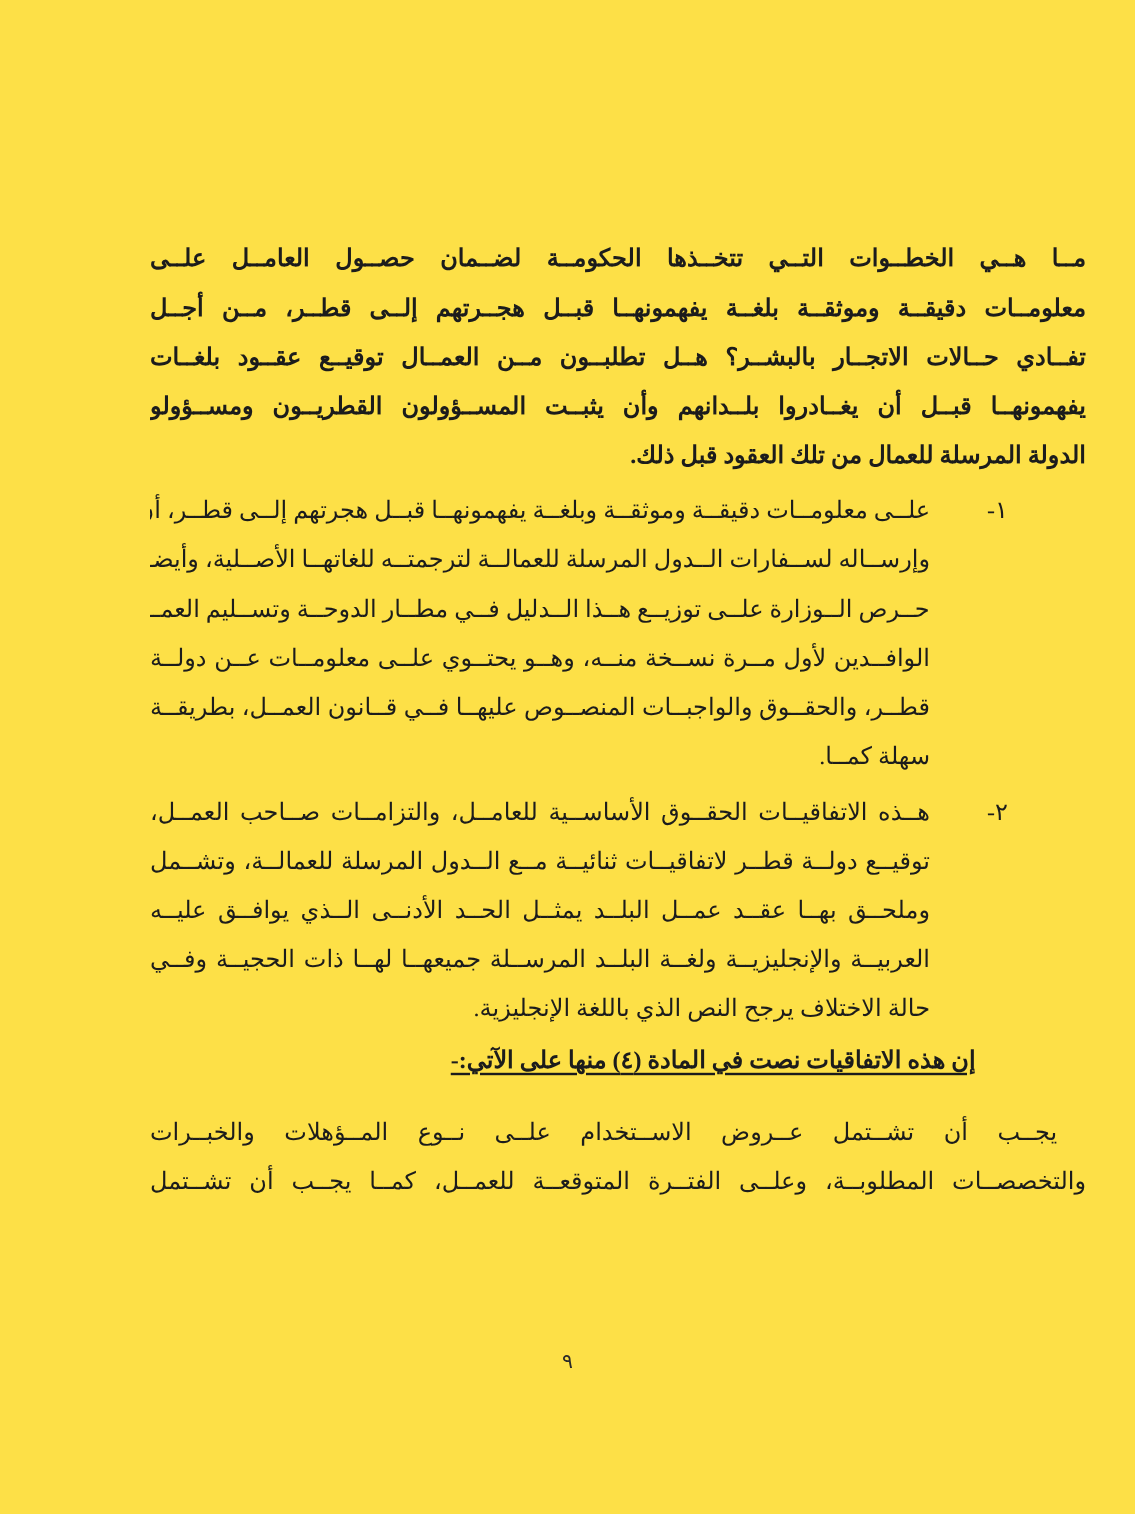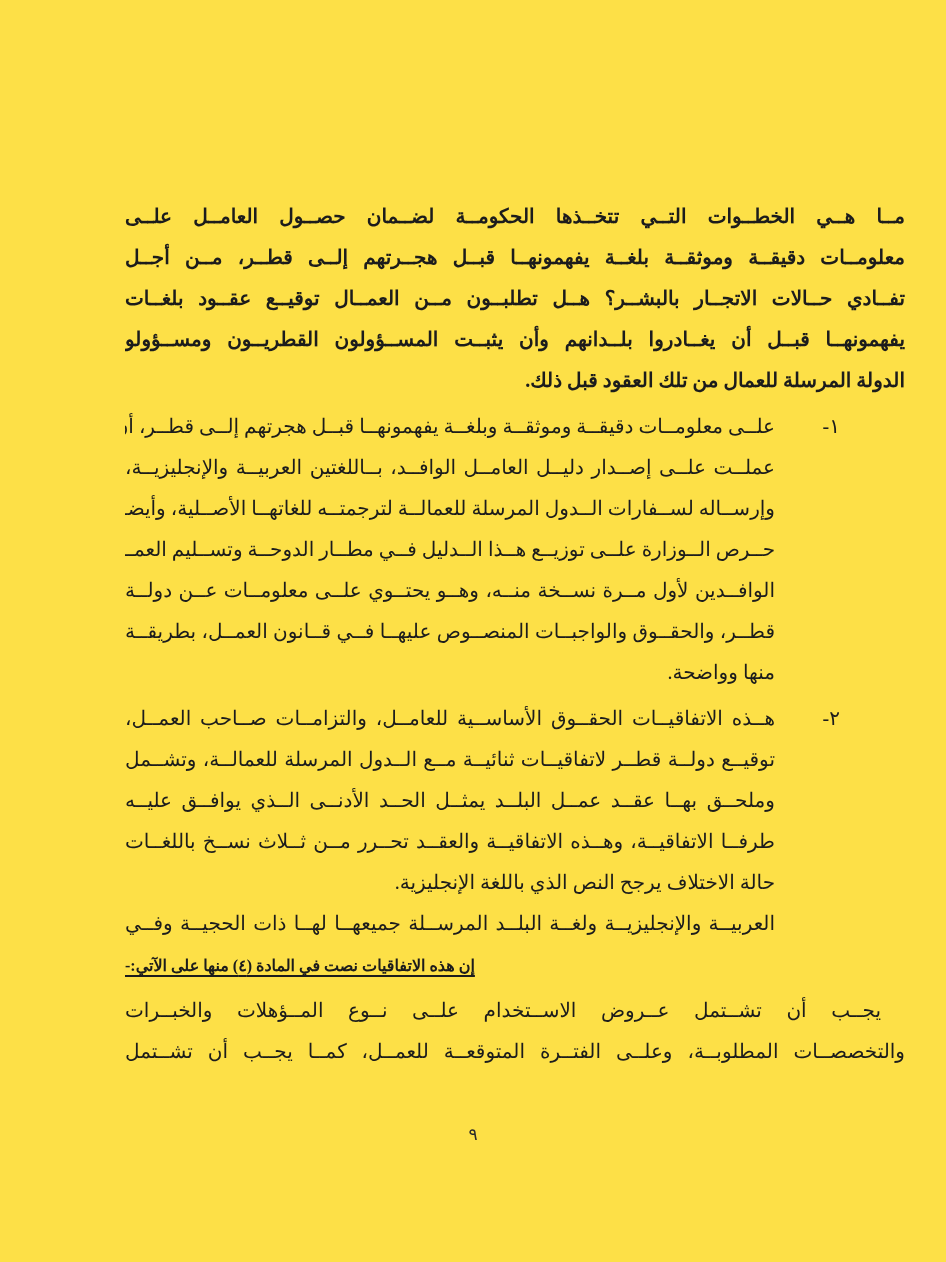--- a/index.html
+++ b/index.html
@@ -52,29 +52,29 @@
     top: 0;
     height: 41px;
     line-height: 41px;
     font-size: 20px;
     white-space: nowrap;
   }
   .heading {
     margin-top: 4px;
     padding-right: 92px;
     line-height: 36px;
-    font-size: 16px;
+    font-size: 20px;
     font-weight: bold;
     text-decoration: underline;
     text-decoration-thickness: 2px;
     text-underline-offset: 4px;
-    text-align: left;
+    text-align: right;
   }
   .closing {
-    margin-top: 6px;
+    margin-top: 22px;
   }
   .closing .line.first {
     padding-right: 24px; 
   }
   .page-number {
     position: absolute;
     top: 1124px;
     left: 0;
     right: 0;
     text-align: center;
@@ -92,36 +92,34 @@
       <div class="line">مــا هــي الخطــوات التــي تتخــذها الحكومــة لضــمان حصــول العامــل علــى</div>
       <div class="line">معلومــات دقيقــة وموثقــة بلغــة يفهمونهــا قبــل هجــرتهم إلــى قطــر، مــن أجــل</div>
       <div class="line">تفــادي حــالات الاتجــار بالبشــر؟ هــل تطلبــون مــن العمــال توقيــع عقــود بلغــات</div>
       <div class="line">يفهمونهــا قبــل أن يغــادروا بلــدانهم وأن يثبــت المســؤولون القطريــون ومســؤولو</div>
       <div class="line last">الدولة المرسلة للعمال من تلك العقود قبل ذلك.</div>
     </div>
 
     <div class="list-item">
       <span class="marker">١-</span>
       <div class="line">علــى معلومــات دقيقــة وموثقــة وبلغــة يفهمونهــا قبــل هجرتهم إلــى قطــر، أن</div>
-      <div class="line">عملــت علــى إصــدار دليــل العامــل الوافــد، بــاللغتين العربيــة والإنجليزيــة،</div>
       <div class="line">وإرســاله لســفارات الــدول المرسلة للعمالــة لترجمتــه للغاتهــا الأصــلية، وأيضــاً</div>
       <div class="line">حــرص الــوزارة علــى توزيــع هــذا الــدليل فــي مطــار الدوحــة وتســليم العمــال</div>
       <div class="line">الوافــدين لأول مــرة نســخة منــه، وهــو يحتــوي علــى معلومــات عــن دولــة</div>
       <div class="line">قطــر، والحقــوق والواجبــات المنصــوص عليهــا فــي قــانون العمــل، بطريقــة</div>
-      <div class="line last">منها وواضحة.</div>
+      <div class="line last">سهلة كمــا.</div>
     </div>
 
     <div class="list-item">
       <span class="marker">٢-</span>
       <div class="line">هــذه الاتفاقيــات الحقــوق الأساســية للعامــل، والتزامــات صــاحب العمــل،</div>
       <div class="line">توقيــع دولــة قطــر لاتفاقيــات ثنائيــة مــع الــدول المرسلة للعمالــة، وتشــمل</div>
       <div class="line">وملحــق بهــا عقــد عمــل البلــد يمثــل الحــد الأدنــى الــذي يوافــق عليــه</div>
-      <div class="line">طرفــا الاتفاقيــة، وهــذه الاتفاقيــة والعقــد تحــرر مــن ثــلاث نســخ باللغــات</div>
+      <div class="line">العربيــة والإنجليزيــة ولغــة البلــد المرســلة جميعهــا لهــا ذات الحجيــة وفــي</div>
       <div class="line last">حالة الاختلاف يرجح النص الذي باللغة الإنجليزية.</div>
-      <div class="line">العربيــة والإنجليزيــة ولغــة البلــد المرســلة جميعهــا لهــا ذات الحجيــة وفــي</div>
     </div>
 
     <div class="heading">إن هذه الاتفاقيات نصت في المادة (٤) منها على الآتي:-</div>
 
     <div class="para closing">
       <div class="line first">يجــب أن تشــتمل عــروض الاســتخدام علــى نــوع المــؤهلات والخبــرات</div>
       <div class="line">والتخصصــات المطلوبــة، وعلــى الفتــرة المتوقعــة للعمــل، كمــا يجــب أن تشــتمل</div>
     </div>
 
   </div>

